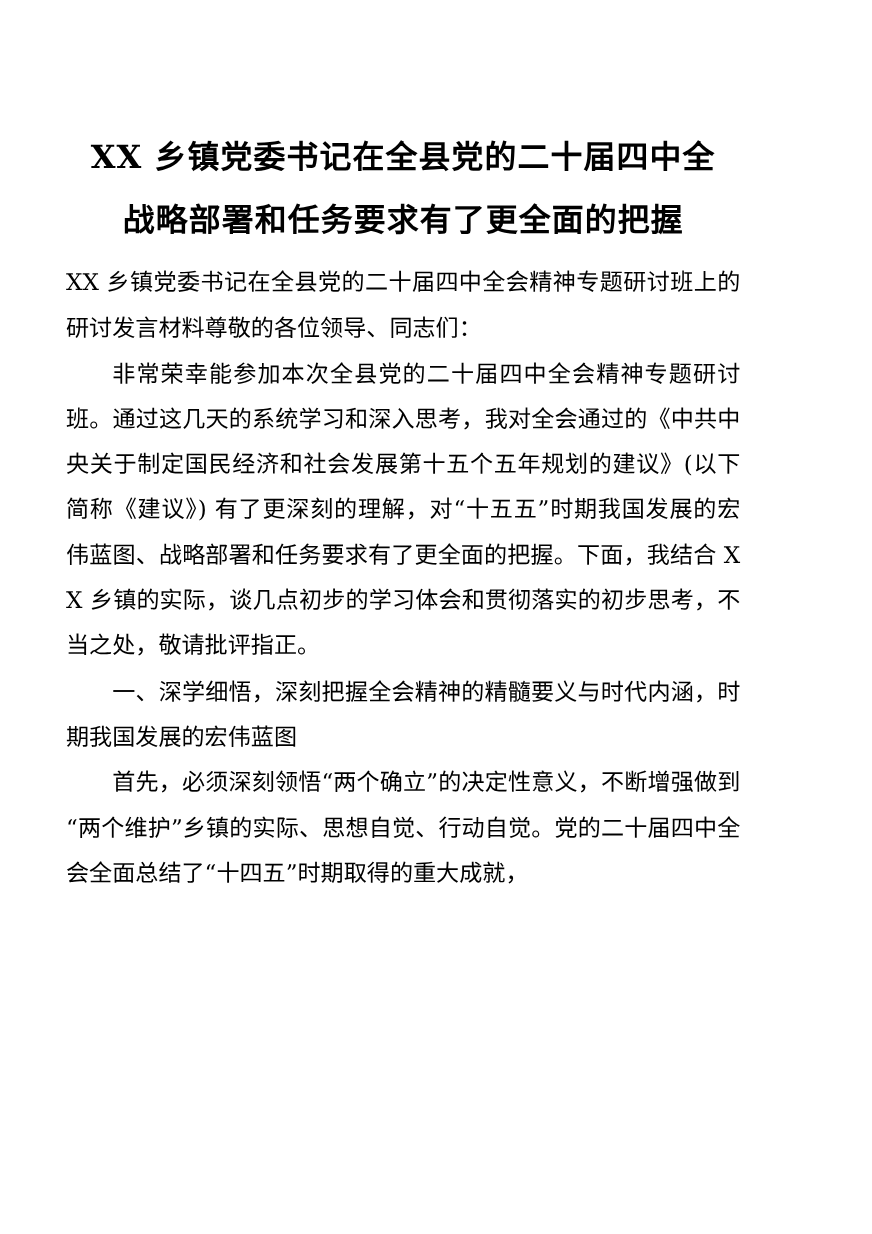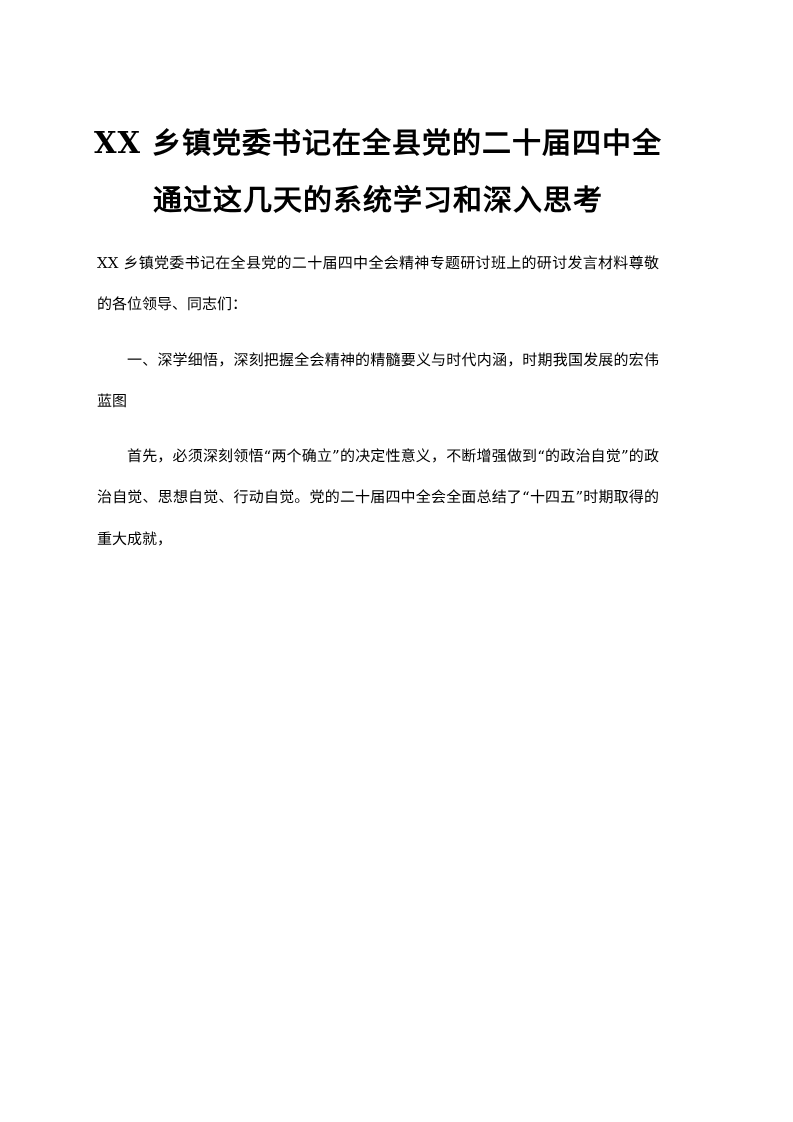--- a/index.html
+++ b/index.html
@@ -13,59 +13,60 @@
       width: 793px;
       height: 1122px;
       margin: 0;
       background: #ffffff;
       color: #000000;
       overflow: hidden;
       font-family: "DejaVu Serif", "Liberation Serif", serif;
     }
     .content {
       box-sizing: border-box;
-      padding: 115px 120px 0 83px;
+      padding: 115px 120px 0 60px;
     }
     .doc-title {
       margin: 0 0 8px 0;
       font-size: 29px;
       font-weight: 700;
       line-height: 57px;
       text-align: center;
       letter-spacing: 1px;
     }
     .doc-title .title-line {
       display: block;
       white-space: nowrap;
     }
     .para {
-      margin: 14px;
-      font-size: 15px;
+      margin: 0;
+      font-size: 21px;
       line-height: 41.3px;
       text-align: justify;
       text-justify: inter-character;
       word-break: break-all;
     }
     .para.indent {
       text-indent: 2em;
     }
   </style>
 </head>
 <body>
 
 <div class="page">
   <div class="content">
 
     <h1 class="doc-title">
       <span class="title-line">XX 乡镇党委书记在全县党的二十届四中全</span>
-      <span class="title-line">通过这几天的系统学习和深入思考</span>
+      <span class="title-line">战略部署和任务要求有了更全面的把握</span>
     </h1>
 
     <p class="para">XX 乡镇党委书记在全县党的二十届四中全会精神专题研讨班上的研讨发言材料尊敬的各位领导、同志们：</p>
 
+    <p class="para indent">非常荣幸能参加本次全县党的二十届四中全会精神专题研讨班。通过这几天的系统学习和深入思考，我对全会通过的《中共中央关于制定国民经济和社会发展第十五个五年规划的建议》(以下简称《建议》) 有了更深刻的理解，对“十五五”时期我国发展的宏伟蓝图、战略部署和任务要求有了更全面的把握。下面，我结合 XX 乡镇的实际，谈几点初步的学习体会和贯彻落实的初步思考，不当之处，敬请批评指正。</p>
 
     <p class="para indent">一、深学细悟，深刻把握全会精神的精髓要义与时代内涵，时期我国发展的宏伟蓝图</p>
 
 
-    <p class="para indent">首先，必须深刻领悟“两个确立”的决定性意义，不断增强做到“的政治自觉”的政治自觉、思想自觉、行动自觉。党的二十届四中全会全面总结了“十四五”时期取得的重大成就，</p>
+    <p class="para indent">首先，必须深刻领悟“两个确立”的决定性意义，不断增强做到“两个维护”乡镇的实际、思想自觉、行动自觉。党的二十届四中全会全面总结了“十四五”时期取得的重大成就，</p>
 
   </div>
 </div>
 
 </body></html>

